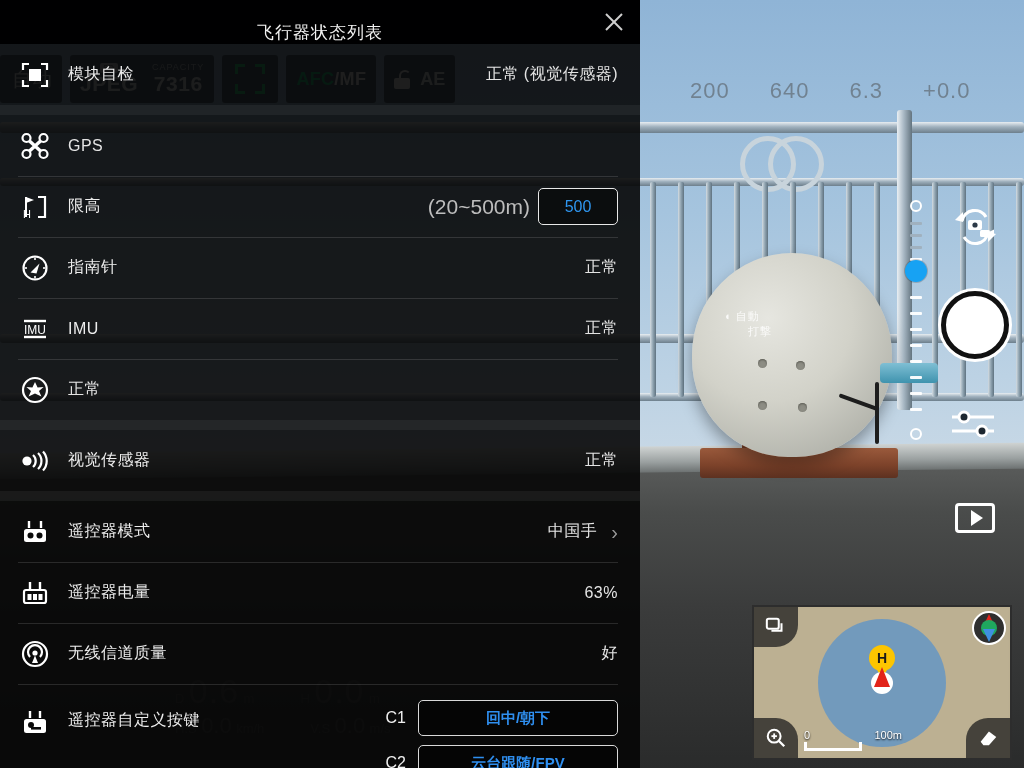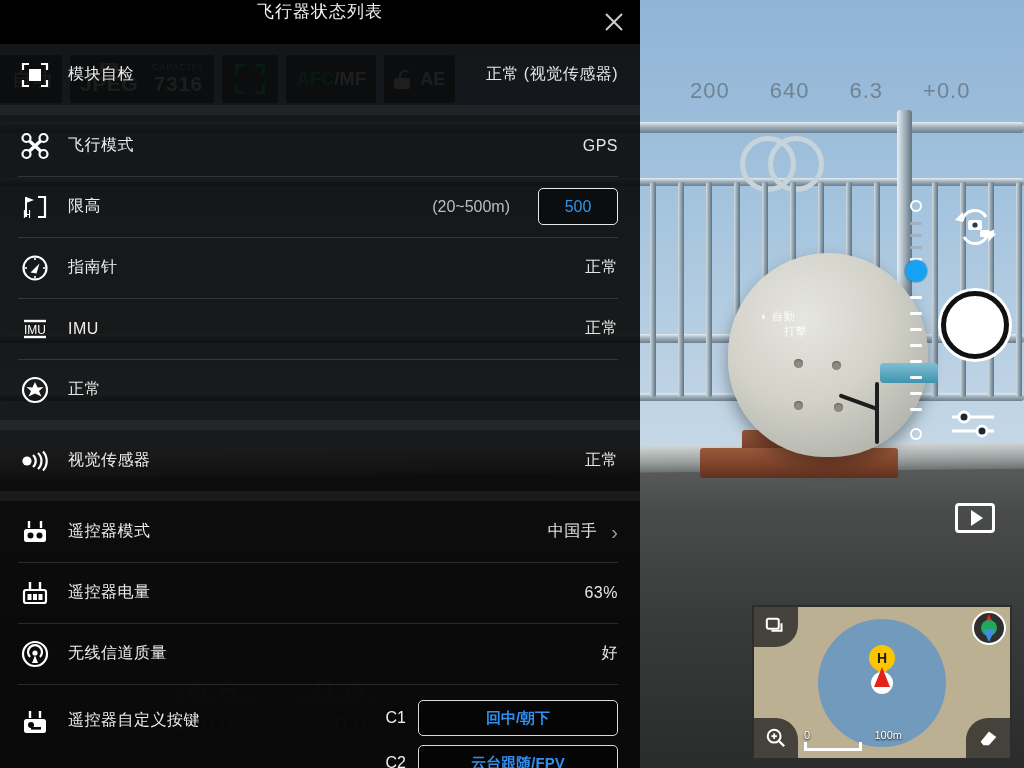--- a/index.html
+++ b/index.html
@@ -32,21 +32,21 @@
   .rail-mid{ left:0; top:178px; width:1024px; height:8px;}
   .rail-low{ left:0; top:334px; width:1024px; height:9px;}
   .rail-bot{ left:0; top:393px; width:1024px; height:8px;}
   .bar{ position:absolute; top:182px; width:6px; height:215px;
         background:linear-gradient(90deg,#d4dde3,#8fa3b0 50%,#5f7280); border-radius:2px;}
   .post{ position:absolute; top:110px; width:15px; height:300px;
          background:linear-gradient(90deg,#e9eff3,#a8b8c4 45%,#63747f); border-radius:3px;}
   .ring{ position:absolute; border:5px solid #c8d4dc; border-radius:50%;
          width:56px; height:56px; top:136px; }
   .dish{
-    position:absolute; left:728px; top:253px; width:200px; height:204px;
+    position:absolute; left:692px; top:253px; width:200px; height:204px;
     border-radius:50% 50% 48% 48%;
     background:radial-gradient(circle at 38% 32%, #e6e6e0 0%, #d2d2c9 45%, #b3b4ac 80%, #95968f 100%);
     box-shadow: 0 8px 16px rgba(0,0,0,.35);
   }
   .dish .logo{ position:absolute; left:32px; top:56px; color:#fff; font-size:11px; opacity:.85; letter-spacing:1px;}
   .dish .hole{ position:absolute; width:9px; height:9px; border-radius:50%; background:#8d8d84; box-shadow:inset 0 1px 2px #5d5d56;}
   .brick{ position:absolute; border-radius:3px;
           background:linear-gradient(#9a5a3c,#7b4129 60%,#5d3120);}
   .cable{ position:absolute; background:#1d1d1d; border-radius:2px;}
   .connector{ position:absolute; left:880px; top:363px; width:58px; height:20px; border-radius:4px;
@@ -150,34 +150,34 @@
   .scale-labels{ display:flex; justify-content:space-between; color:#fff; font-size:11px; margin-bottom:1px;
                  text-shadow:0 1px 2px #000; }
   .scale-labels .right{ position:relative; left:40px; white-space:nowrap;}
 
   
   #panel{
     position:absolute; left:0; top:0; width:640px; height:768px;
     background:rgba(6,6,6,.90); display:flex; flex-direction:column;
   }
   #panel-header{ height:44px; position:relative; flex:0 0 44px;
-                 background:rgba(0,0,0,.96); display:flex; align-items:flex-start; justify-content:center;}
+                 background:rgba(0,0,0,.96); display:flex; align-items:flex-end; justify-content:center;}
   #panel-title{ font-size:17px; color:#f2f2f2; letter-spacing:1px;}
   #panel-close{ position:absolute; right:10px; top:6px; width:32px; height:32px;
                 display:flex; align-items:center; justify-content:center; cursor:pointer;}
   #panel-close svg{ display:block;}
 
   #panel-body{ flex:1 1 auto; overflow:hidden; }
   .row{ height:61px; display:flex; align-items:center; padding:0 22px 0 18px; position:relative;}
   .row + .row:before{ content:""; position:absolute; left:18px; right:22px; top:0; height:1px; background:rgba(255,255,255,.13);}
   .sep{ height:10px; background:rgba(255,255,255,.055); }
   .row .ico{ width:34px; height:34px; flex:0 0 34px; display:flex; align-items:center; justify-content:center; margin-right:16px;}
   .row .lbl{ font-size:16px; color:#ededed; letter-spacing:.5px; flex:1 1 auto;}
   .row .val{ font-size:16px; color:#e4e4e4; letter-spacing:.5px;}
-  .row .hint{ font-size:16px; color:#bdbdbd; margin-right:28px;}
+  .row .hint{ font-size:21px; color:#bdbdbd; margin-right:8px;}
   .chev{ margin-left:14px; color:#9a9a9a; font-size:20px; line-height:1;}
   .numbox{ width:80px; height:37px; border:1px solid #e8e8e8; border-radius:5px; background:rgba(0,0,0,.45);
            display:flex; align-items:center; justify-content:center; color:#2f96f0; font-size:16px;}
   .ckey{ display:flex; align-items:center; gap:12px; }
   .ckey .ck-lab{ font-size:16px; color:#f0f0f0;}
   .ckey .ck-btn{ width:200px; height:36px; border:1px solid #d9d9d9; border-radius:5px;
                  display:flex; align-items:center; justify-content:center; color:#2f8ff0; font-size:15px; font-weight:600;
                  background:rgba(0,0,0,.35);}
   .row-ckeys{ height:auto; padding-top:8px; padding-bottom:4px; align-items:flex-start;}
   .row-ckeys .ico{ margin-top:14px;}
@@ -416,21 +416,20 @@
     <div class="row">
       <span class="ico">
         <svg class="gl" viewBox="0 0 28 28" width="28" height="28">
           <circle cx="5.5" cy="6" r="4" fill="none" stroke="#fff" stroke-width="2.2"></circle>
           <circle cx="22.5" cy="6" r="4" fill="none" stroke="#fff" stroke-width="2.2"></circle>
           <circle cx="5.5" cy="22" r="4" fill="none" stroke="#fff" stroke-width="2.2"></circle>
           <circle cx="22.5" cy="22" r="4" fill="none" stroke="#fff" stroke-width="2.2"></circle>
           <path d="M8.5 9 L19.5 19 M19.5 9 L8.5 19" stroke="#fff" stroke-width="3.4" fill="none"></path>
         </svg>
       </span>
-      <span class="lbl">飞行模式</span>
       <span class="val">GPS</span>
     </div>
 
     <div class="row">
       <span class="ico">
         <svg class="gl" viewBox="0 0 28 28" width="28" height="28">
           <path d="M5 4 V24" stroke="#fff" stroke-width="2"></path>
           <path d="M5 4 L13 7 L5 10 Z" fill="#fff"></path>
           <text x="2" y="25" font-size="11" fill="#fff" font-family="Liberation Sans, sans-serif">H</text>
           <path d="M17 4 H24 V24 H17" fill="none" stroke="#fff" stroke-width="2.2"></path>

